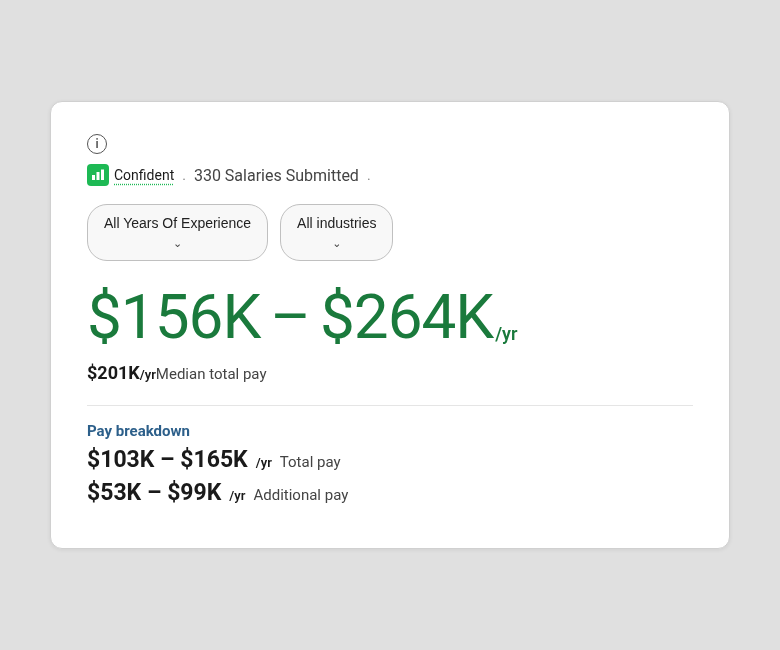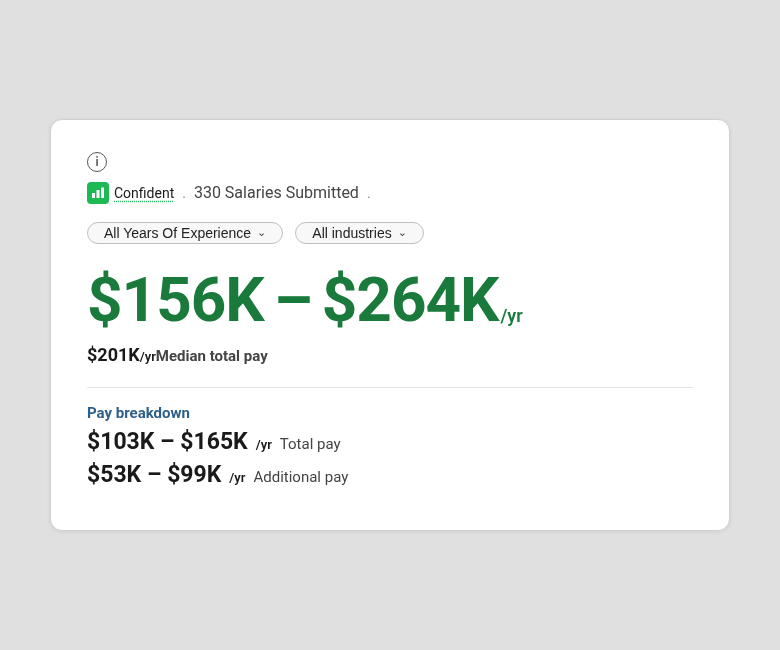--- a/index.html
+++ b/index.html
@@ -108,28 +108,29 @@
     .filters-row {
       display: flex;
       gap: 12px;
       margin-bottom: 22px;
     }
 
     .filter-btn {
       display: flex;
       align-items: center;
       gap: 6px;
-      padding: 2px 16px;
+      padding: 10px 16px;
       border: 1.5px solid #c0c0c0;
       border-radius: 20px;
       background: #f8f8f8;
       font-size: 14px;
       color: #222;
       cursor: pointer;
       font-weight: 400;
+      flex-direction: column;
     }
 
     .chevron {
       font-size: 11px;
       color: #444;
     }
 
     .section-label {
       font-size: 15px;
       font-weight: 700;
@@ -139,21 +140,21 @@
 
     .pay-range {
       display: flex;
       align-items: baseline;
       gap: 0;
       margin-bottom: 10px;
     }
 
     .pay-range-text {
       font-size: 62px;
-      font-weight: 700;
+      font-weight: 400;
       color: #1a7a3c;
       line-height: 1.1;
       letter-spacing: -1px;
     }
 
     .per-year-small {
       font-size: 18px;
       font-weight: 600;
       color: #1a7a3c;
       align-self: flex-end;
@@ -175,21 +176,21 @@
 
     .median-yr {
       font-size: 13px;
       font-weight: 600;
       color: #1a1a1a;
     }
 
     .median-label {
       font-size: 15px;
       color: #444;
-      font-weight: 700;
+      font-weight: 400;
     }
 
     .divider {
       border: none;
       border-top: 1px solid #e5e5e5;
       margin-bottom: 16px;
     }
 
     .breakdown-row {
       display: flex;

